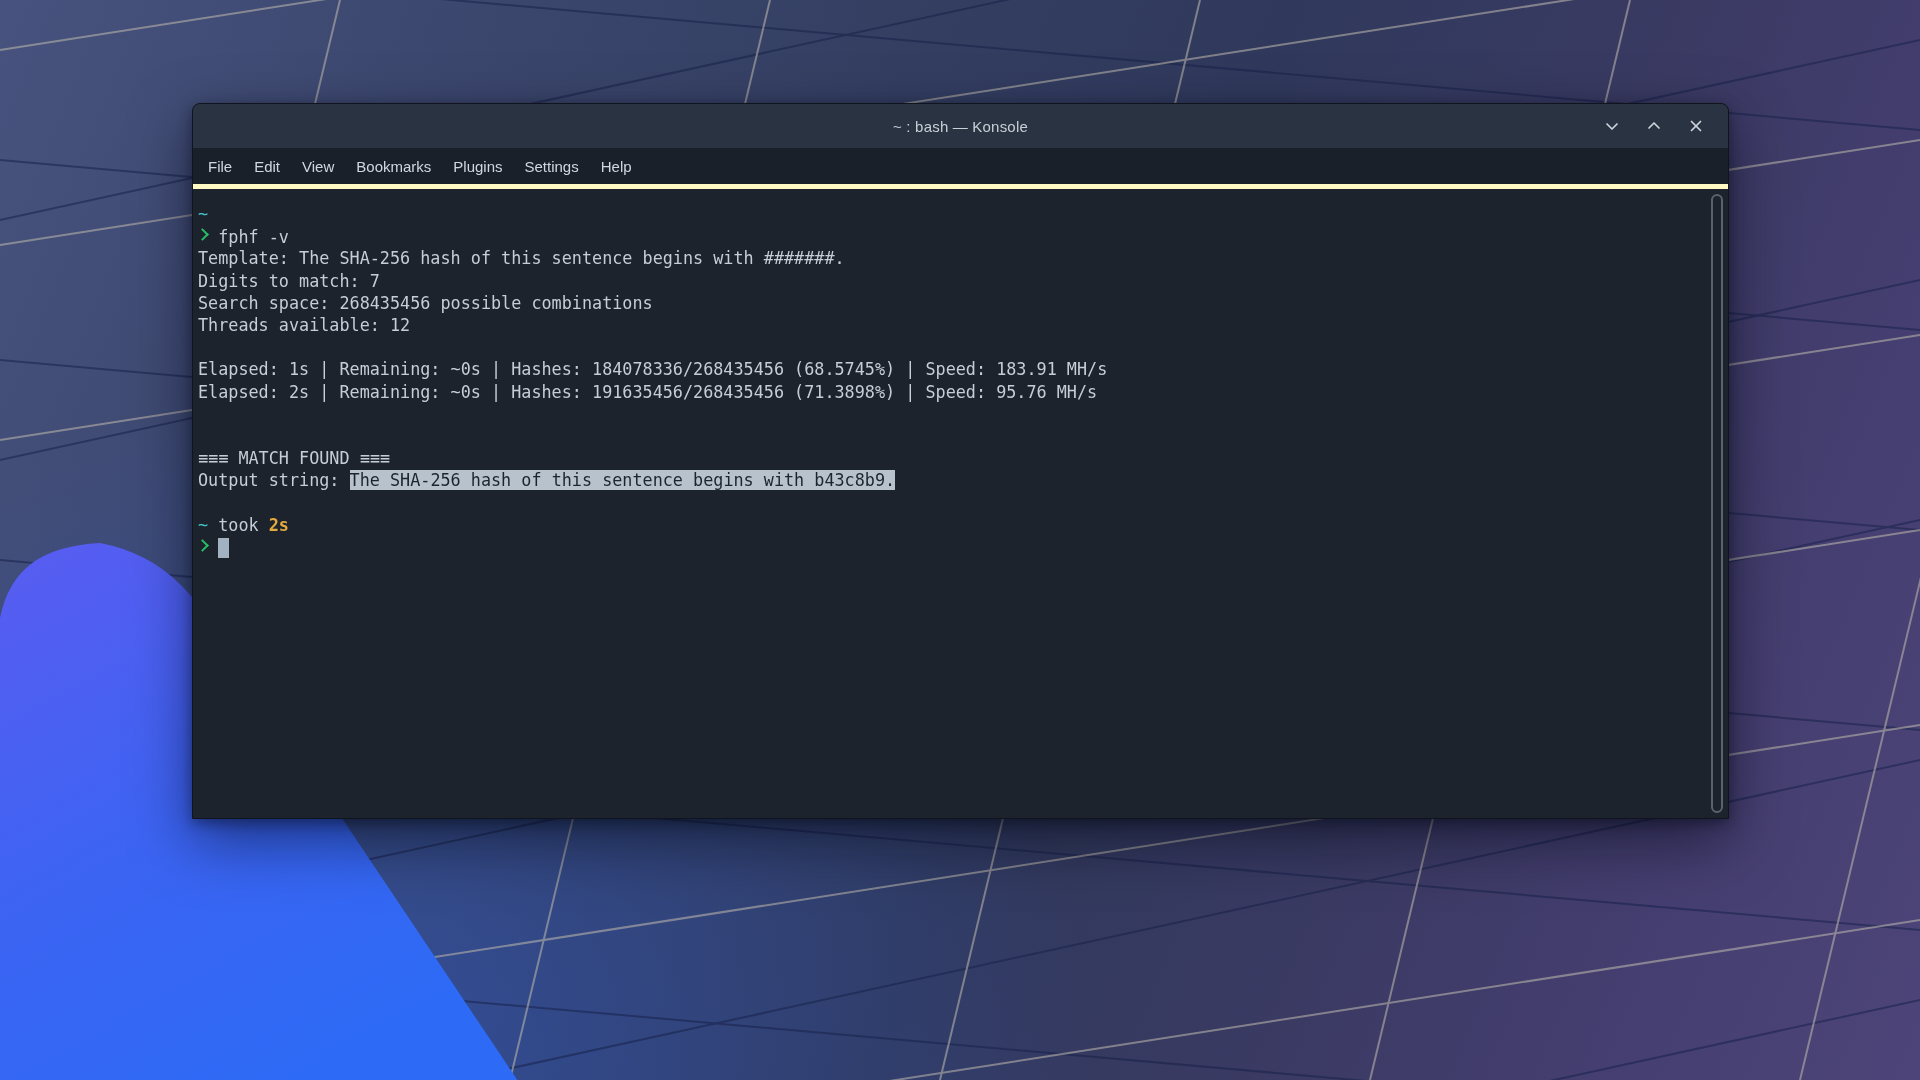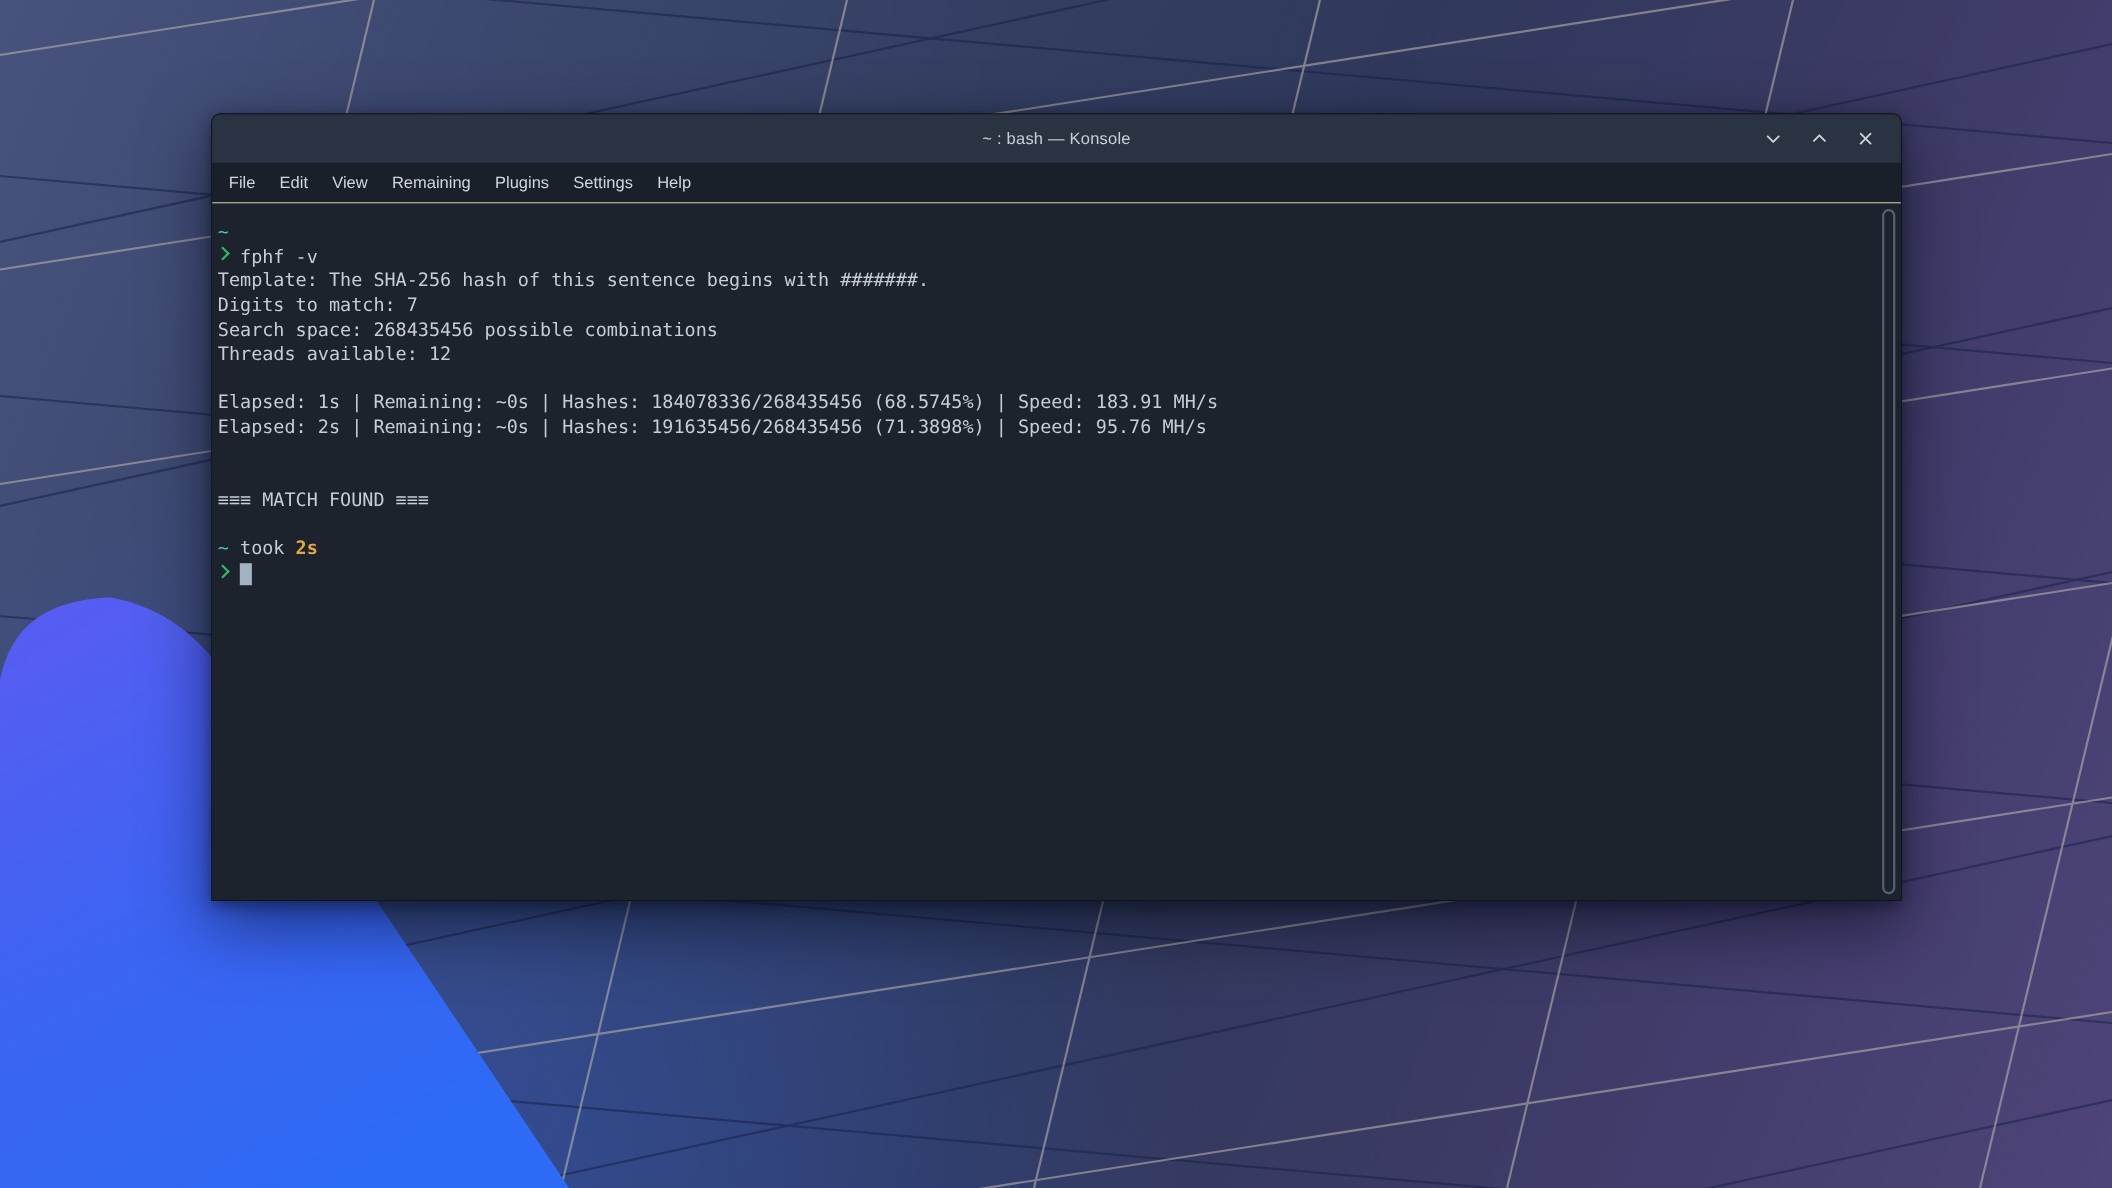--- a/index.html
+++ b/index.html
@@ -29,21 +29,21 @@
   }
   .title{font-size:15px;color:var(--title-text);letter-spacing:.2px;}
   .controls{position:absolute;right:18px;top:0;height:100%;display:flex;align-items:center;gap:14px;}
   .ctl-btn{width:28px;height:28px;background:none;border:none;padding:0;margin:0;cursor:default;
     display:flex;align-items:center;justify-content:center;}
   .ctl-btn svg{display:block;}
 
   .menubar{
     height:36px;flex:0 0 36px;background:var(--menubar-bg);
     display:flex;align-items:flex-start;padding-left:4px;
-    border-bottom:1px solid #fef9c3;
+    border-bottom:5px solid #fef9c3;
   }
   .menu-item{color:var(--menu-text);font-size:15px;padding:0 11px;height:100%;
     display:flex;align-items:center;}
 
   
   .terminal{
     flex:1 1 auto;background:var(--terminal-bg);position:relative;
     padding:14px 26px 0 5px;box-sizing:border-box;overflow:hidden;
   }
   .t-line{
@@ -134,40 +134,41 @@
           <line x1="12.5" y1="3.5" x2="3.5" y2="12.5" stroke="var(--control-icon)" stroke-width="1.7" stroke-linecap="round"></line>
         </svg>
       </button>
     </div>
   </div>
 
   <div class="menubar">
     <div class="menu-item">File</div>
     <div class="menu-item">Edit</div>
     <div class="menu-item">View</div>
-    <div class="menu-item">Remaining</div>
+    <div class="menu-item">Bookmarks</div>
     <div class="menu-item">Plugins</div>
     <div class="menu-item">Settings</div>
     <div class="menu-item">Help</div>
   </div>
 
   <div class="terminal">
     <div>
         <div class="t-line"><span class="s-cyan">~</span></div>
         <div class="t-line"><span class="chev"></span><span> fphf -v</span></div>
         <div class="t-line"><span>Template: The SHA-256 hash of this sentence begins with #######.</span></div>
         <div class="t-line"><span>Digits to match: 7</span></div>
         <div class="t-line"><span>Search space: 268435456 possible combinations</span></div>
         <div class="t-line"><span>Threads available: 12</span></div>
         <div class="t-line"></div>
         <div class="t-line"><span>Elapsed: 1s | Remaining: ~0s | Hashes: 184078336/268435456 (68.5745%) | Speed: 183.91 MH/s</span></div>
         <div class="t-line"><span>Elapsed: 2s | Remaining: ~0s | Hashes: 191635456/268435456 (71.3898%) | Speed: 95.76 MH/s</span></div>
         <div class="t-line"></div>
         <div class="t-line"></div>
         <div class="t-line"><span>≡≡≡ MATCH FOUND ≡≡≡</span></div>
+        <div class="t-line"><span>Output string: </span><span class="s-selection">The SHA-256 hash of this sentence begins with b43c8b9.</span></div>
         <div class="t-line"></div>
         <div class="t-line"><span class="s-cyan">~</span><span> took </span><span class="s-yellow_bold">2s</span></div>
         <div class="t-line"><span class="chev"></span><span> </span><span class="cursor-block"></span></div>
       </div>
     <div class="scrollbar">
       <div class="scroll-handle"></div>
     </div>
   </div>
 
 </div>

